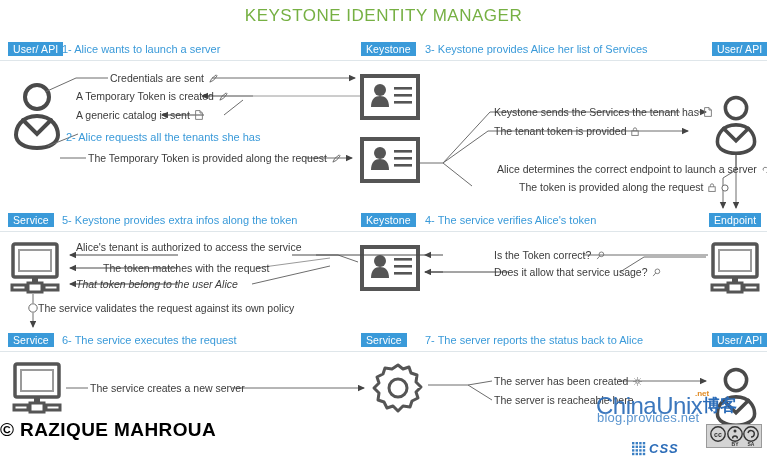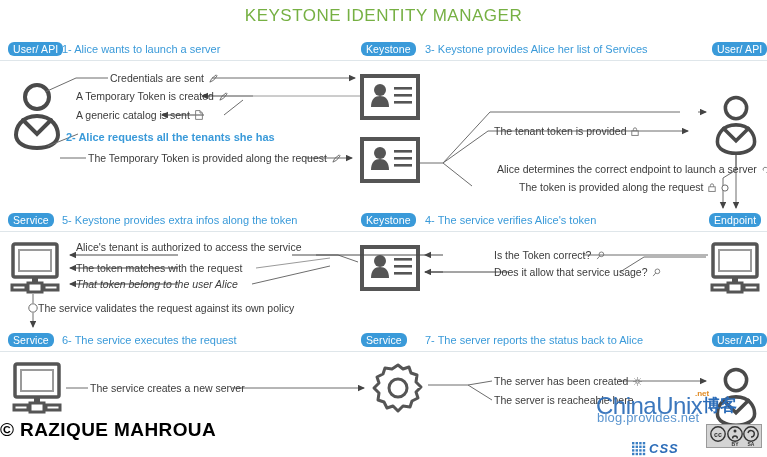--- a/index.html
+++ b/index.html
@@ -40,21 +40,20 @@
     position: absolute;
     top: 2px;
     height: 14px;
     line-height: 14px;
     padding: 0 5px;
     background: #3a9ad9;
     color: #ffffff;
     font-size: 10.5px;
     white-space: nowrap;
     letter-spacing: 0.1px;
-    border-radius: 6px;
   }
   .band-label {
     position: absolute;
     top: 2px;
     height: 15px;
     line-height: 15px;
     color: #3a9ad9;
     font-size: 11px;
     white-space: nowrap;
   }
@@ -327,29 +326,36 @@
   </div>
 
   <div class="abs flow" style="left:76px;top:109px;">
     <span>A generic catalog is sent</span>
     <svg class="ico-inline" width="8" height="10" viewBox="0 0 8 10">
       <path d="M0.6 0.6 H5 L7.4 3 V9.4 H0.6 Z" fill="none" stroke="#777" stroke-width="0.9"></path>
       <path d="M5 0.6 V3 H7.4" fill="none" stroke="#777" stroke-width="0.9"></path>
     </svg>
   </div>
 
-  <div class="abs flow-blue" style="left:66px;top:131px;font-weight:bold;">2- Alice requests all the tenants she has</div>
+  <div class="abs flow-blue" style="left:66px;top:131px;">2- Alice requests all the tenants she has</div>
 
   <div class="abs flow" style="left:88px;top:152px;">
     <span>The Temporary Token is provided along the request</span>
     <svg class="ico-inline" width="9" height="9" viewBox="0 0 10 10">
       <path d="M1 9 L3 5 L8 1 L9 2 L5 7 Z" fill="none" stroke="#555" stroke-width="0.9"></path>
     </svg>
   </div>
 
+  <div class="abs flow" style="left:494px;top:106px;">
+    <span>Keystone sends the Services the tenant has</span>
+    <svg class="ico-inline" width="8" height="10" viewBox="0 0 8 10">
+      <path d="M0.6 0.6 H5 L7.4 3 V9.4 H0.6 Z" fill="none" stroke="#777" stroke-width="0.9"></path>
+      <path d="M5 0.6 V3 H7.4" fill="none" stroke="#777" stroke-width="0.9"></path>
+    </svg>
+  </div>
 
   <div class="abs flow" style="left:494px;top:125px;">
     <span>The tenant token is provided</span>
     <svg class="ico-inline" width="8" height="9" viewBox="0 0 8 9">
       <rect x="0.8" y="3.8" width="6.4" height="4.6" fill="none" stroke="#777" stroke-width="0.9"></rect>
       <path d="M2.4 3.8 V2.4 A1.6 1.6 0 0 1 5.6 2.4 V3.8" fill="none" stroke="#777" stroke-width="0.9"></path>
     </svg>
   </div>
 
   <div class="abs flow" style="left:473px;top:163px;margin-left:24px;">
@@ -368,21 +374,21 @@
     <svg class="ico-inline" width="8" height="9" viewBox="0 0 8 9">
       <rect x="0.8" y="3.8" width="6.4" height="4.6" fill="none" stroke="#777" stroke-width="0.9"></rect>
       <path d="M2.4 3.8 V2.4 A1.6 1.6 0 0 1 5.6 2.4 V3.8" fill="none" stroke="#777" stroke-width="0.9"></path>
     </svg>
     <svg class="ico-inline" width="8" height="8" viewBox="0 0 8 8">
       <circle cx="4" cy="4" r="3.1" fill="#fff" stroke="#6d6d6d" stroke-width="1"></circle>
     </svg>
   </div>
 
   <div class="abs flow" style="left:76px;top:241px;">Alice's tenant is authorized to access the service</div>
-  <div class="abs flow" style="left:76px;top:262px;">The token matches with the request</div>
+  <div class="abs flow" style="left:76px;top:262px;padding-left:27px;">The token matches with the request</div>
   <div class="abs flow" style="left:76px;top:278px;font-style:italic;">That token belong to the user Alice</div>
   <div class="abs flow" style="left:38px;top:302px;">The service validates the request against its own policy</div>
 
   <div class="abs flow" style="left:494px;top:249px;">
     <span>Is the Token correct?</span>
     <svg class="ico-inline" width="9" height="9" viewBox="0 0 10 10">
       <circle cx="6" cy="3.7" r="2.6" fill="none" stroke="#666" stroke-width="0.9"></circle>
       <path d="M4.1 5.6 L1.2 9" fill="none" stroke="#666" stroke-width="0.9"></path>
     </svg>
   </div>

